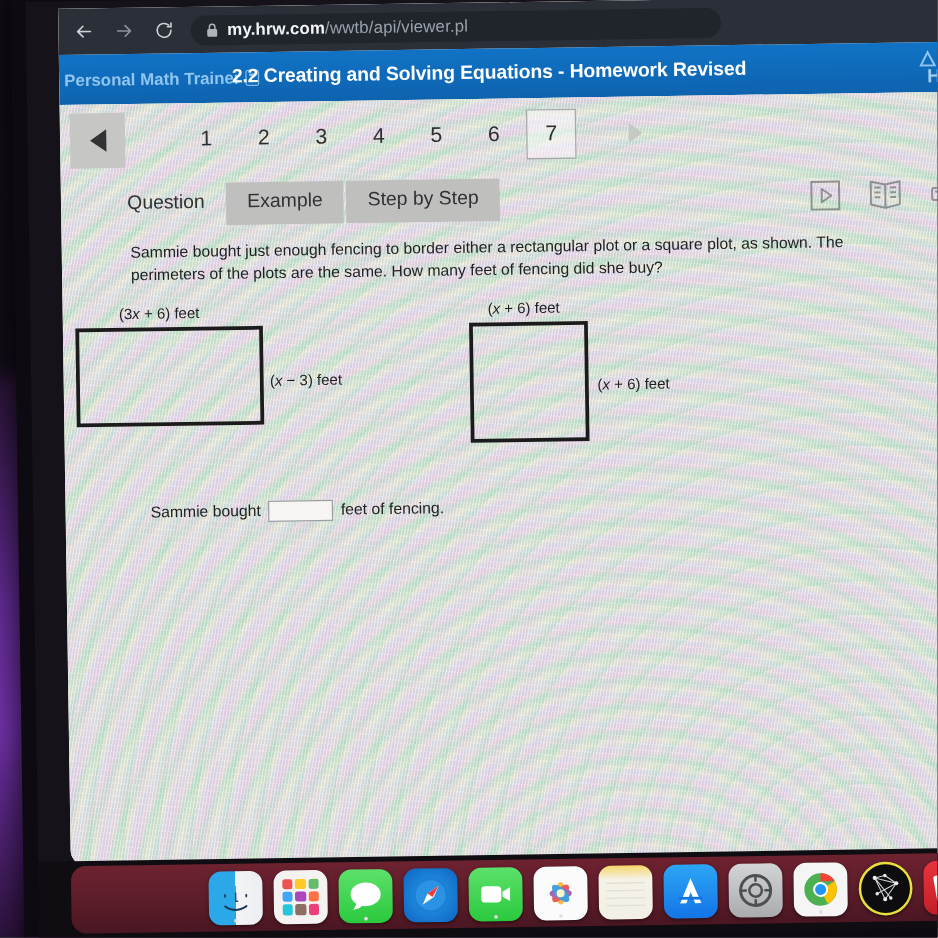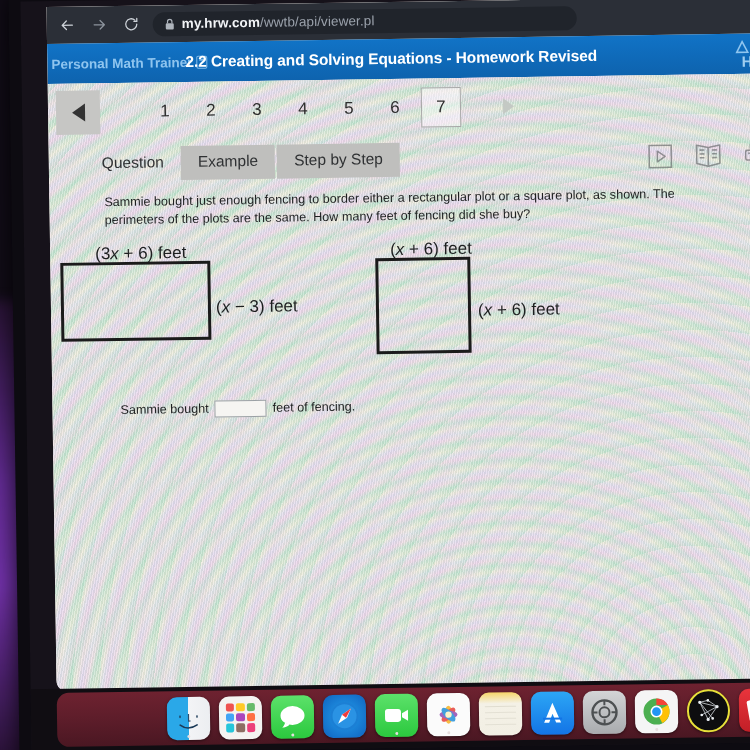--- a/index.html
+++ b/index.html
@@ -243,21 +243,21 @@
     margin: 12px 58px 0 55px;
     font-size: 12.6px;
     line-height: 1.45;
     color: #1d1f20;
   }
 
   
   #figs { position: relative; height: 130px; margin-top: 14px; }
   .fig-label {
     position: absolute;
-    font-size: 17px;
+    font-size: 12px;
     color: #1d1f20;
     white-space: nowrap;
   }
   .fig-label i { font-style: italic; }
   .shape {
     position: absolute;
     border: 3px solid #1b1b1b;
     background: transparent;
   }
 

